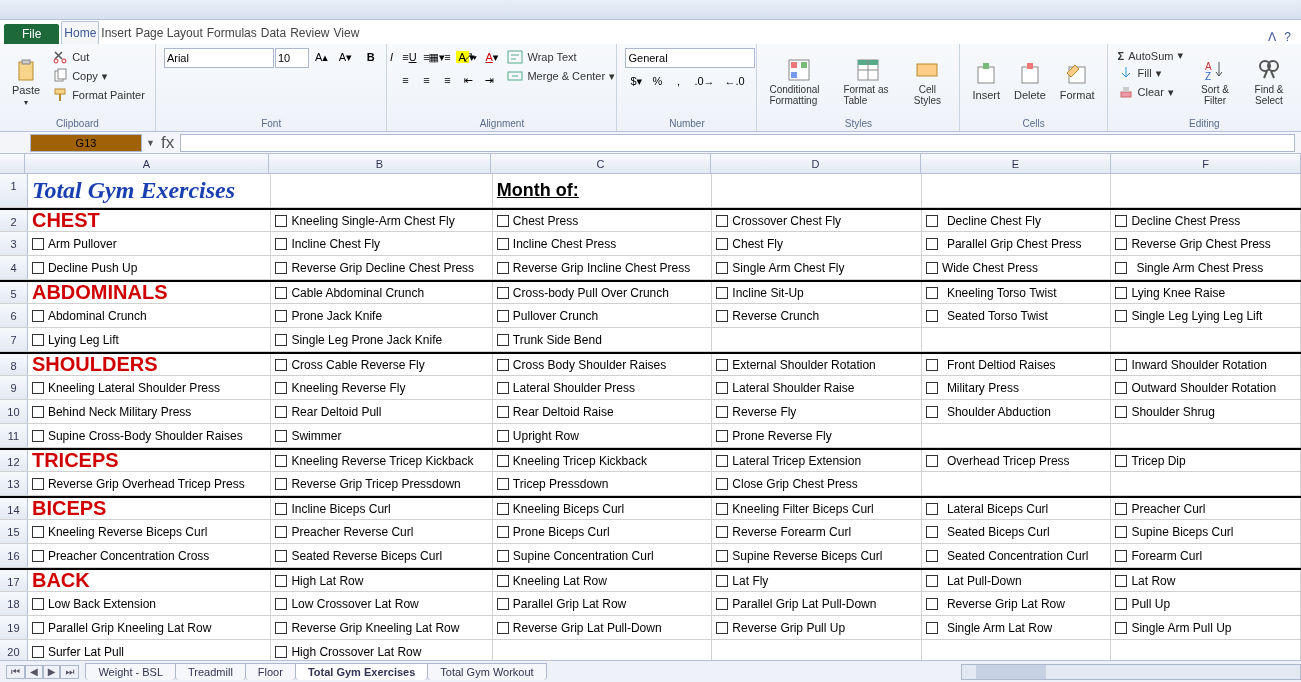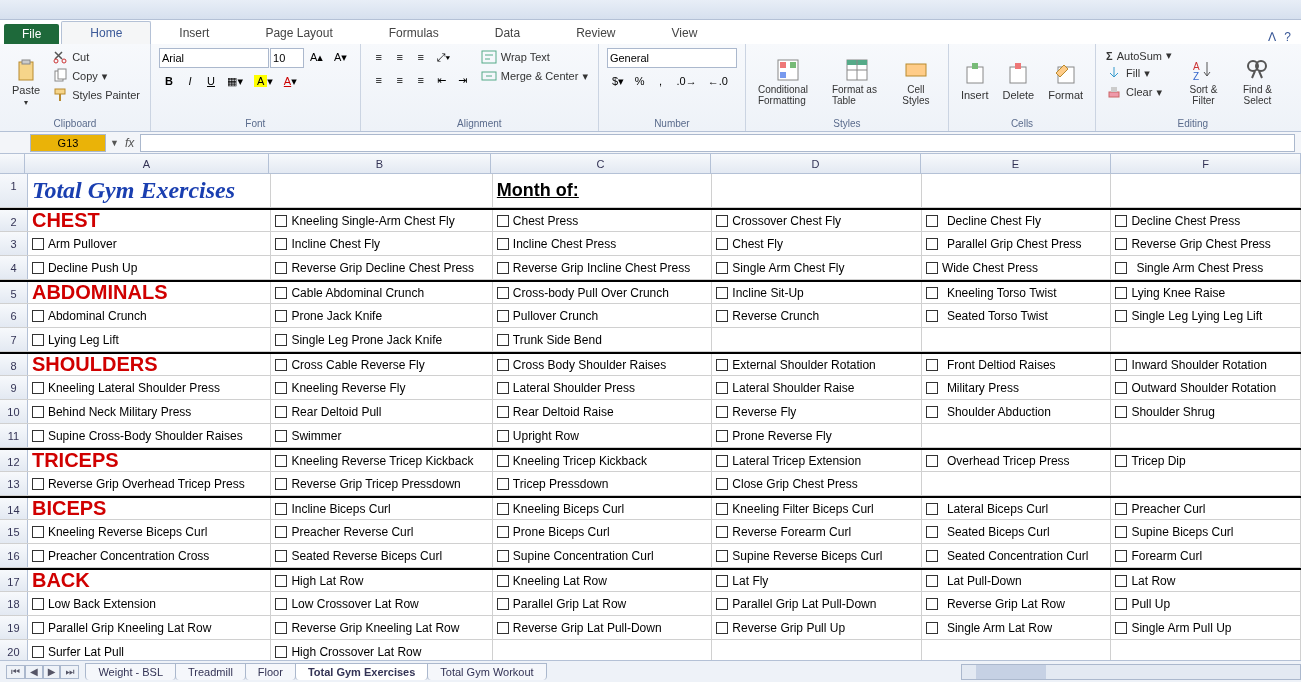--- a/index.html
+++ b/index.html
@@ -4,42 +4,42 @@
 <style>
 * { margin: 0; padding: 0; box-sizing: border-box; font-family: 'Segoe UI', Tahoma, sans-serif; }
 body { background: #fff; overflow: hidden; width: 1301px; height: 682px; position: relative; }
 
 
 .titlebar { height: 20px; background: linear-gradient(#e8eef7,#d6e0ee); border-bottom: 1px solid #b4c1d6; }
 
 
 .tabs-row { height: 24px; background: #fff; display: flex; align-items: flex-end; padding-left: 4px; }
 .file-tab { background: #1e693a; color: #fff; padding: 3px 18px; font-size: 12px; border-radius: 2px 2px 0 0; margin-right: 2px; cursor: pointer; }
-.ribbon-tab { padding: 4px 28px; font-size: 12px; color: #444; cursor: pointer; }
+.ribbon-tab { padding: 4px 2px; font-size: 12px; color: #444; cursor: pointer; }
 .ribbon-tab.active { background: #f5f6f7; border: 1px solid #b4c1d6; border-bottom: none; border-radius: 2px 2px 0 0; color: #3b5998; }
 .help-icons { margin-left: auto; margin-right: 10px; display: flex; gap: 8px; color: #3b5998; font-size: 12px; }
 
 
 .ribbon { height: 88px; background: linear-gradient(#f7f9fc,#eef2f8); border-bottom: 1px solid #b4c1d6; display: flex; }
 .ribbon-group { border-right: 1px solid #cbd4e2; padding: 4px 8px 2px 8px; display: flex; flex-direction: column; justify-content: space-between; }
 .ribbon-group-label { text-align: center; font-size: 10px; color: #5a6b8c; padding-top: 2px; }
 .rg-body { display: flex; gap: 6px; flex: 1; }
 .big-btn { display: flex; flex-direction: column; align-items: center; justify-content: center; gap: 2px; padding: 2px 4px; font-size: 11px; color: #333; cursor: pointer; }
 .big-btn .ic { width: 24px; height: 24px; }
 .small-row { display: flex; flex-direction: column; gap: 1px; font-size: 11px; color: #333; }
 .small-row .itm { display: flex; align-items: center; gap: 4px; cursor: pointer; padding: 1px 2px; white-space: nowrap; }
 .ic16 { width: 16px; height: 16px; display: inline-block; }
 .sel { border: 1px solid #abb8cd; background: #fff; font-size: 11px; padding: 1px 2px; height: 20px; }
 .btnrow { display: flex; gap: 1px; }
 .tbtn { border: 1px solid transparent; padding: 2px 4px; font-size: 11px; cursor: pointer; min-width: 20px; text-align: center; }
 
 
 .formula-bar { height: 22px; border-bottom: 1px solid #b4c1d6; display: flex; align-items: center; background: #f3f5f9; }
-.name-box { width: 76px; border: 1px solid #abb8cd; background: #eab308; margin: 0 4px 0 30px; font-size: 11px; padding: 2px 6px; text-align: center; }
-.fx { font-style: italic; font-size: 12px; color: #555; margin: 0 6px; }
+.name-box { width: 112px; border: 1px solid #abb8cd; background: #a16207; margin: 0 4px 0 30px; font-size: 11px; padding: 2px 6px; text-align: center; }
+.fx { font-size: 17px; color: #555; margin: 0 6px; }
 .formula-input { flex: 1; border: 1px solid #abb8cd; background: #fff; height: 18px; margin-right: 6px; font-size: 11px; padding: 0 4px; }
 
 
 .sheet-wrap { position: relative; height: 510px; overflow: hidden; }
 .col-headers { display: flex; height: 20px; background: linear-gradient(#f7f9fc,#e3e9f2); border-bottom: 1px solid #b4c1d6; }
 .corner { width: 28px; border-right: 1px solid #b4c1d6; }
 .colh { border-right: 1px solid #b4c1d6; text-align: center; font-size: 11px; color: #335; line-height: 20px; }
 .colA { width: 244px; } .colB { width: 222px; } .colC { width: 220px; } .colD { width: 210px; } .colE { width: 190px; } .colF { width: 190px; }
 
 .grid { position: relative; }
@@ -111,29 +111,29 @@
           </div>
         <div class="itm"><svg class="ic16" viewBox="0 0 16 16">
               <rect x="3" y="3" width="8" height="10" fill="#fff" stroke="#888"></rect>
               <rect x="6" y="1" width="8" height="10" fill="#fff" stroke="#888"></rect>
             </svg><span>Copy</span> ▾</div>
         <div class="itm">
             <svg class="ic16" viewBox="0 0 16 16">
               <rect x="3" y="2" width="10" height="5" fill="#f6d58a" stroke="#b88a2e"></rect>
               <rect x="7" y="7" width="2" height="7" fill="#b88a2e"></rect>
             </svg>
-            <span>Styles Painter</span>
+            <span>Format Painter</span>
           </div>
       </div>
     </div>
     <div class="ribbon-group-label">Clipboard</div>
   </div>
 
   <div class="ribbon-group" style="min-width:200px">
-    <div class="rg-body" style="flex-direction:column;gap:4px">
+    <div class="rg-body" style="flex-direction:row;gap:4px">
       <div class="btnrow">
         <input class="sel" style="width: 110px;" value="Arial">
         <input class="sel" style="width: 34px;" value="10">
         <span class="tbtn">A▴</span>
         <span class="tbtn">A▾</span>
       </div>
       <div class="btnrow">
         <span class="tbtn" style="font-weight:bold">B</span>
         <span class="tbtn" style="font-style:italic">I</span>
         <span class="tbtn" style="text-decoration:underline">U</span>

